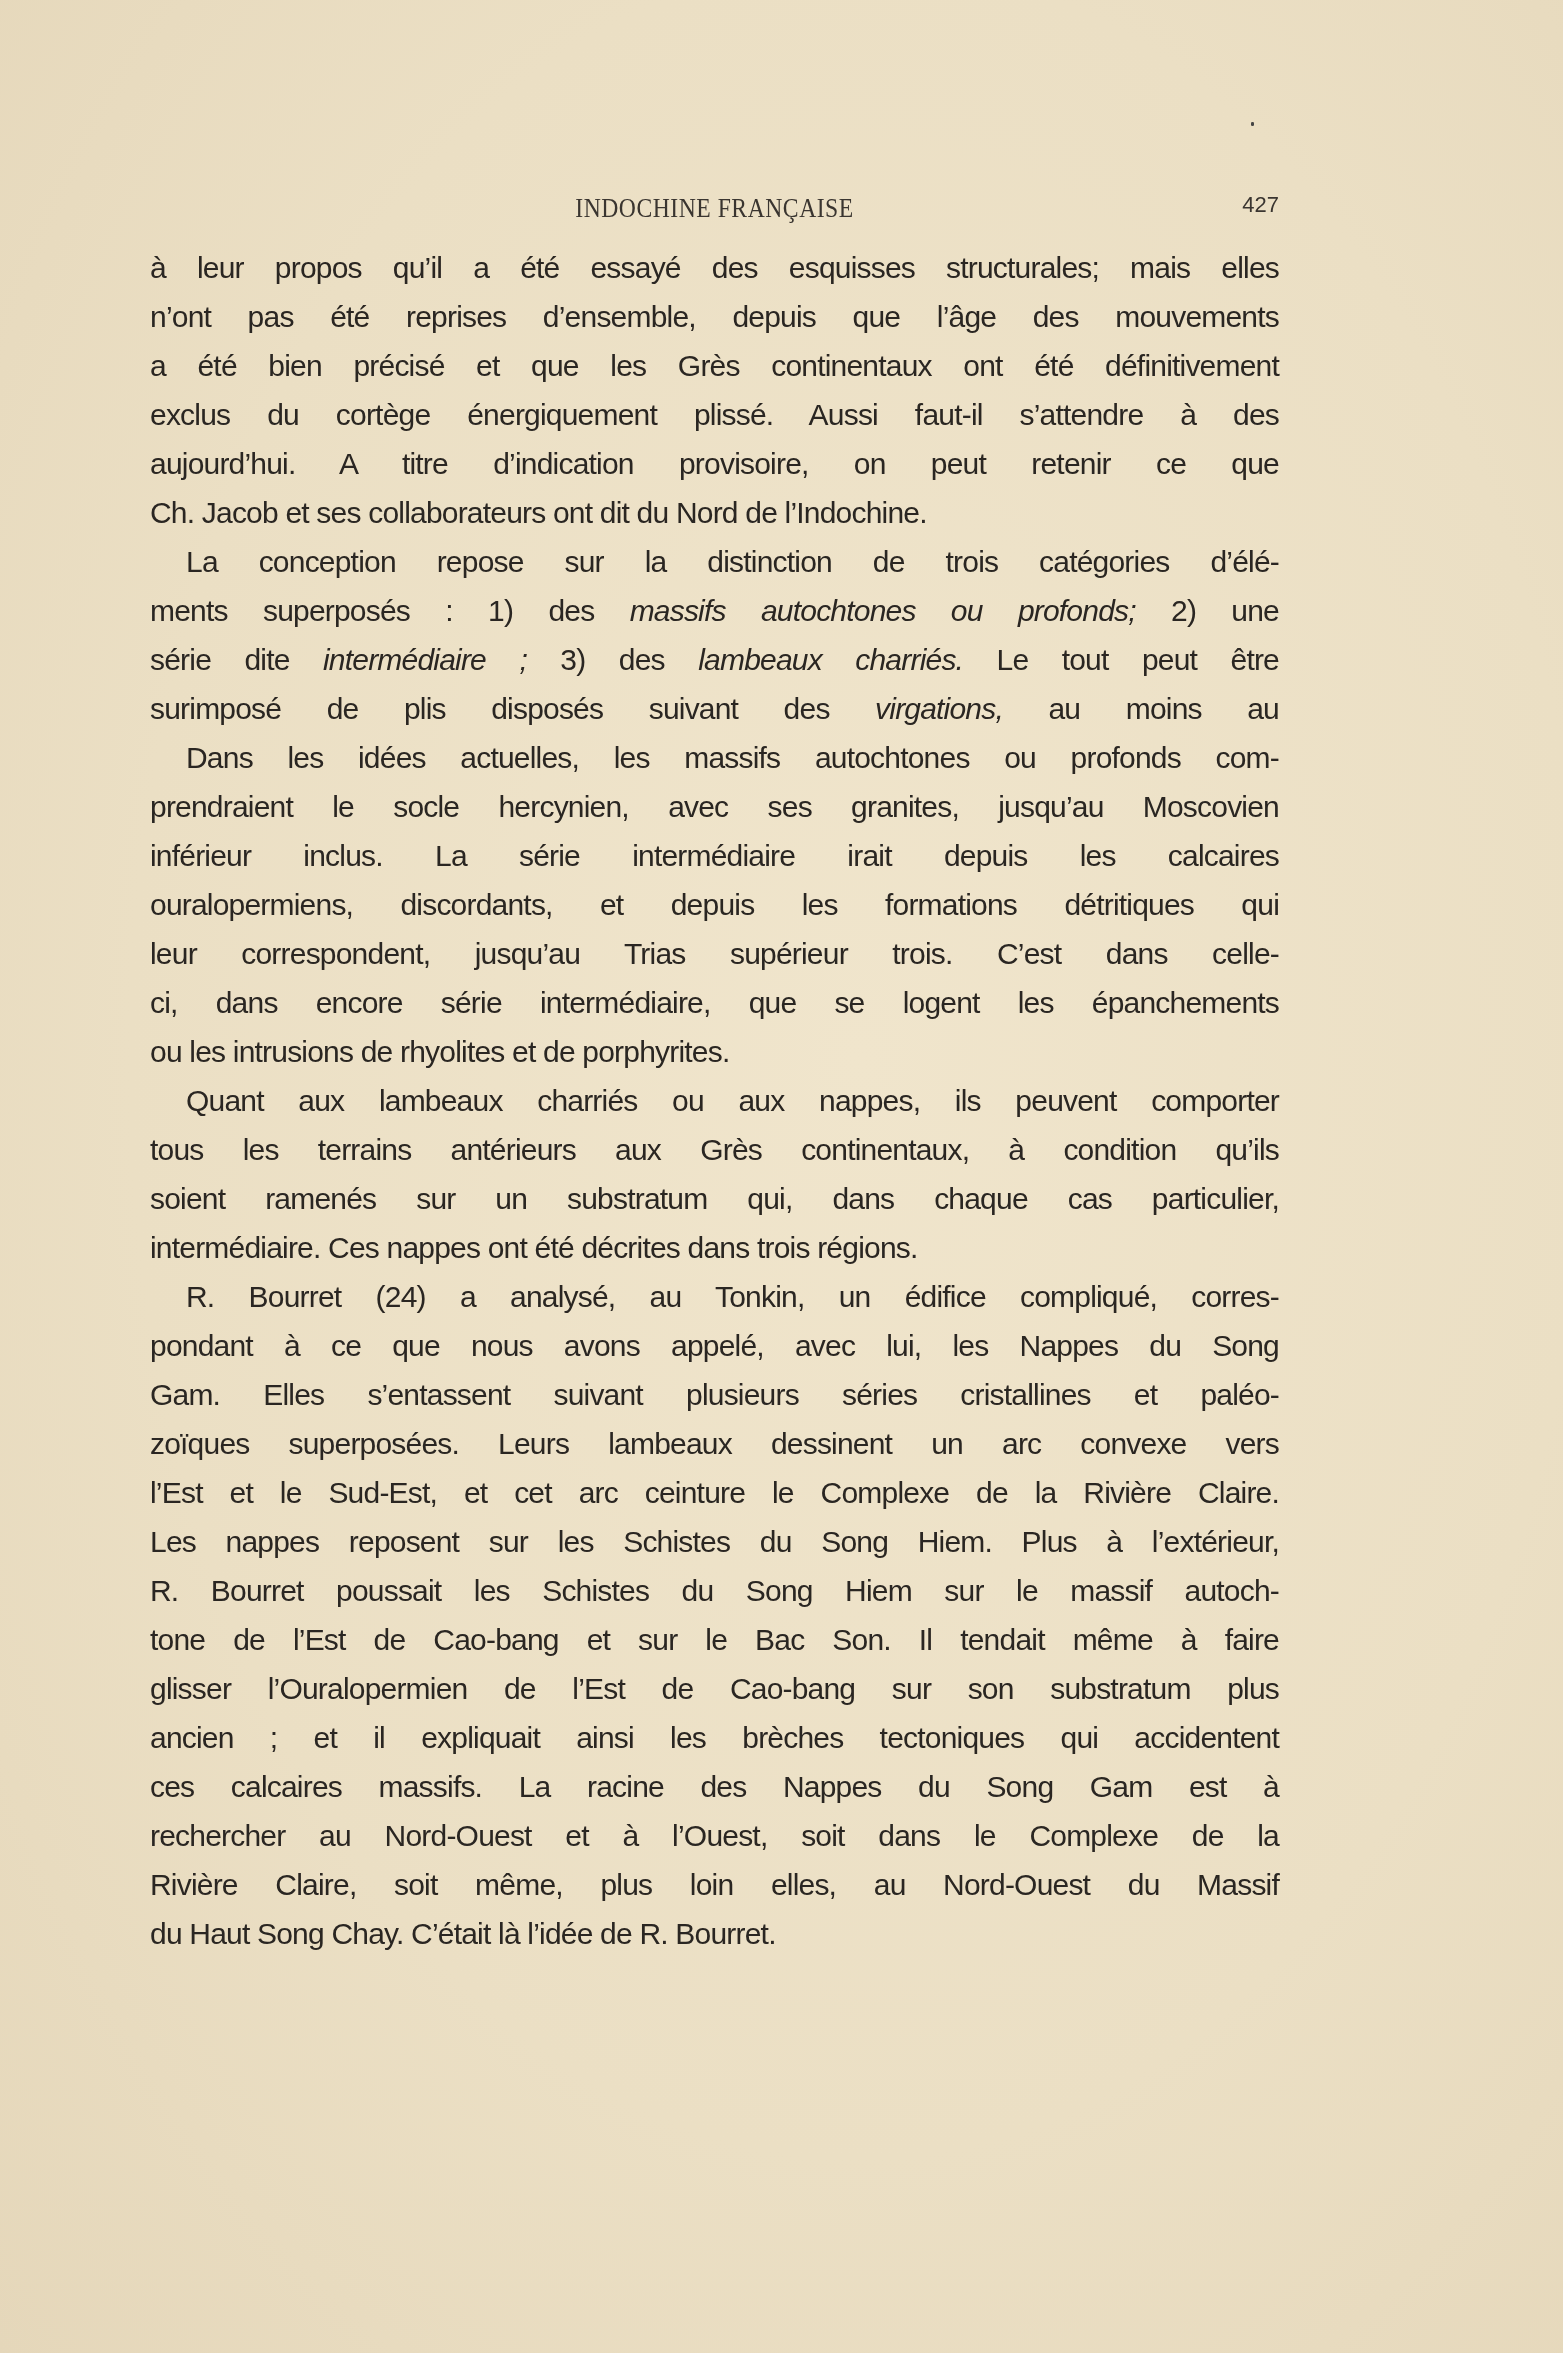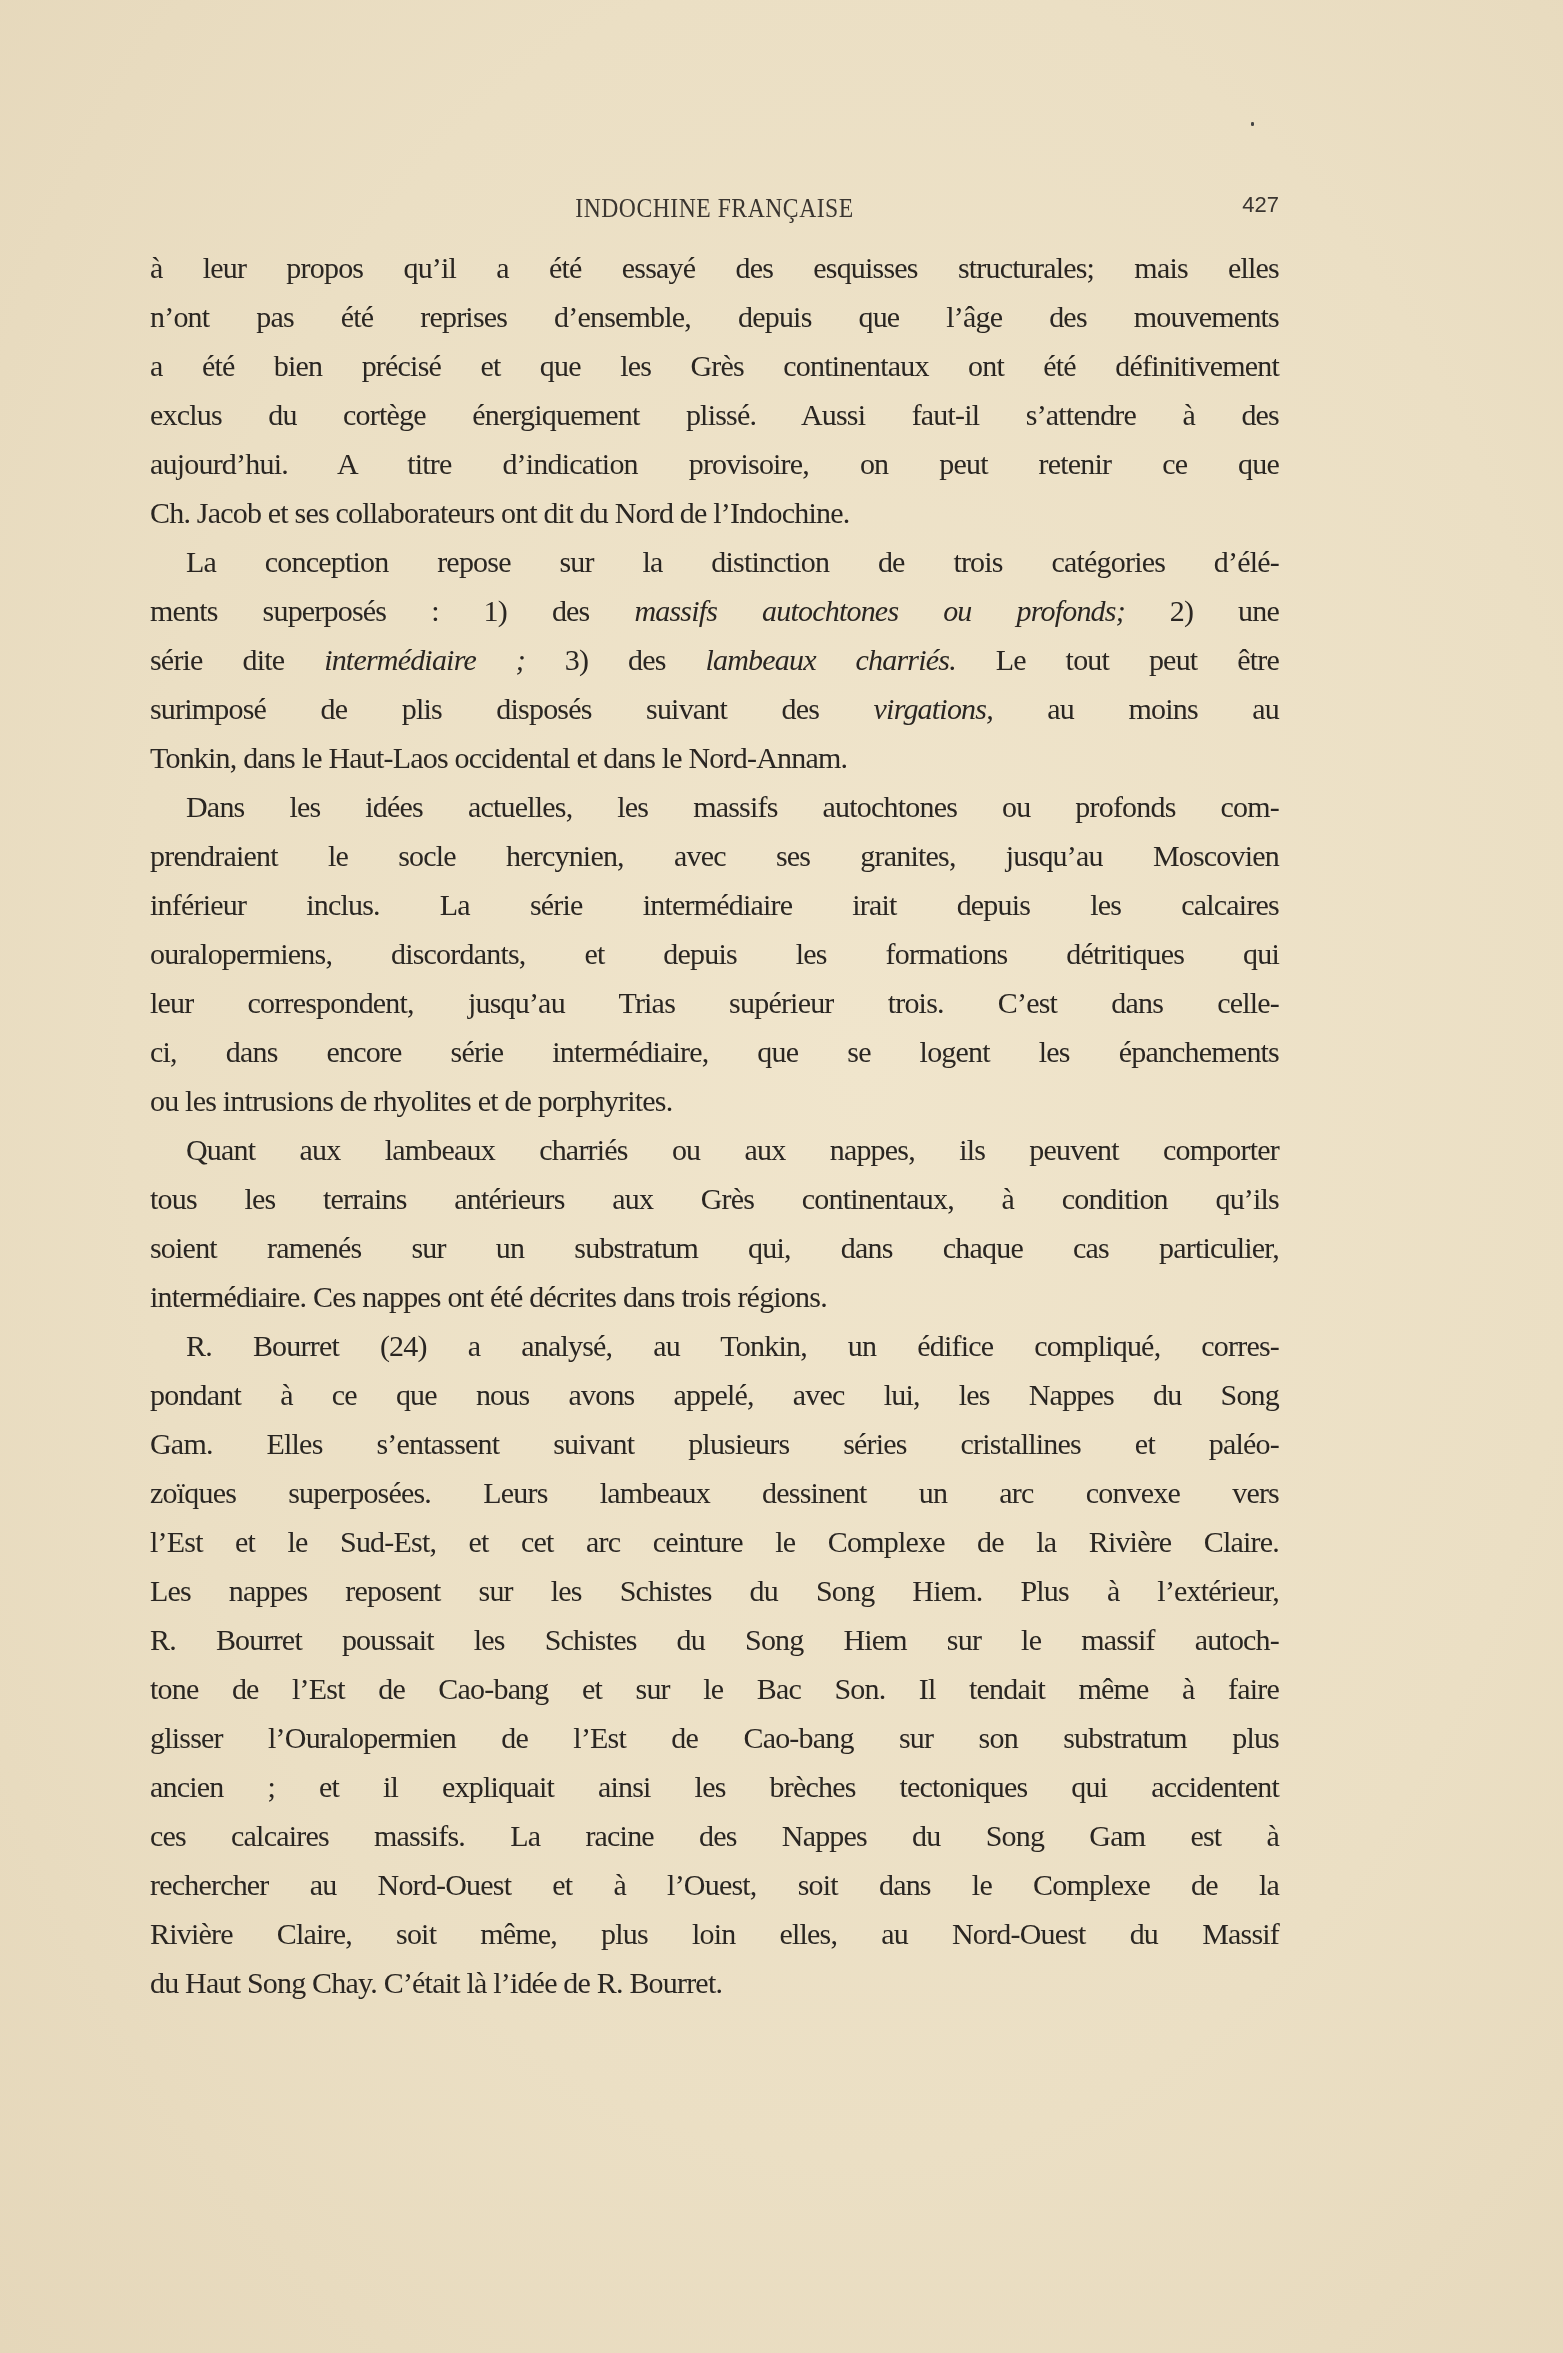--- a/index.html
+++ b/index.html
@@ -28,21 +28,21 @@
     position: absolute; right: 0; font-family: Liberation Sans, sans-serif;
     font-size: 22px; color: #3a3530;
   }
   .body-text {
     position: absolute; left: 150px; top: 243px; width: 1129px;
   }
   .line {
     display: block; height: 49px; line-height: 49px;
     font-size: 30px; white-space: nowrap;
     text-align: justify; text-align-last: justify;
-    font-family: Liberation Serif, serif;
+    font-family: Liberation Sans, sans-serif;
     letter-spacing: -0.8px;
     transform-origin: left center;
   }
   .line.last { text-align-last: left; }
   .line.indent { padding-left: 36px; }
   .line span.it { font-style: italic; }
 </style>
 </head>
 <body>
 
@@ -56,21 +56,20 @@
       <div class="line">à leur propos qu’il a été essayé des esquisses structurales; mais elles</div>
       <div class="line">n’ont pas été reprises d’ensemble, depuis que l’âge des mouvements</div>
       <div class="line">a été bien précisé et que les Grès continentaux ont été définitivement</div>
       <div class="line">exclus du cortège énergiquement plissé. Aussi faut-il s’attendre à des</div>
       <div class="line">aujourd’hui. A titre d’indication provisoire, on peut retenir ce que</div>
       <div class="line last">Ch. Jacob et ses collaborateurs ont dit du Nord de l’Indochine.</div>
       <div class="line indent">La conception repose sur la distinction de trois catégories d’élé-</div>
       <div class="line" style="letter-spacing: -0.8px; transform: scaleX(1); width: 1129px;"><span>ments superposés : 1) des </span><span class="it">massifs autochtones ou profonds;</span><span> 2) une</span></div>
       <div class="line"><span>série dite </span><span class="it">intermédiaire ;</span><span> 3) des </span><span class="it">lambeaux charriés.</span><span> Le tout peut être</span></div>
       <div class="line" style="letter-spacing: -0.8px; transform: scaleX(1); width: 1129px;"><span>surimposé de plis disposés suivant des </span><span class="it">virgations,</span><span> au moins au</span></div>
-      <div class="line last">Tonkin, dans le Haut-Laos occidental et dans le Nord-Annam.</div>
       <div class="line indent">Dans les idées actuelles, les massifs autochtones ou profonds com-</div>
       <div class="line">prendraient le socle hercynien, avec ses granites, jusqu’au Moscovien</div>
       <div class="line">inférieur inclus. La série intermédiaire irait depuis les calcaires</div>
       <div class="line">ouralopermiens, discordants, et depuis les formations détritiques qui</div>
       <div class="line">leur correspondent, jusqu’au Trias supérieur trois. C’est dans celle-</div>
       <div class="line">ci, dans encore série intermédiaire, que se logent les épanchements</div>
       <div class="line last">ou les intrusions de rhyolites et de porphyrites.</div>
       <div class="line indent">Quant aux lambeaux charriés ou aux nappes, ils peuvent comporter</div>
       <div class="line">tous les terrains antérieurs aux Grès continentaux, à condition qu’ils</div>
       <div class="line">soient ramenés sur un substratum qui, dans chaque cas particulier,</div>

